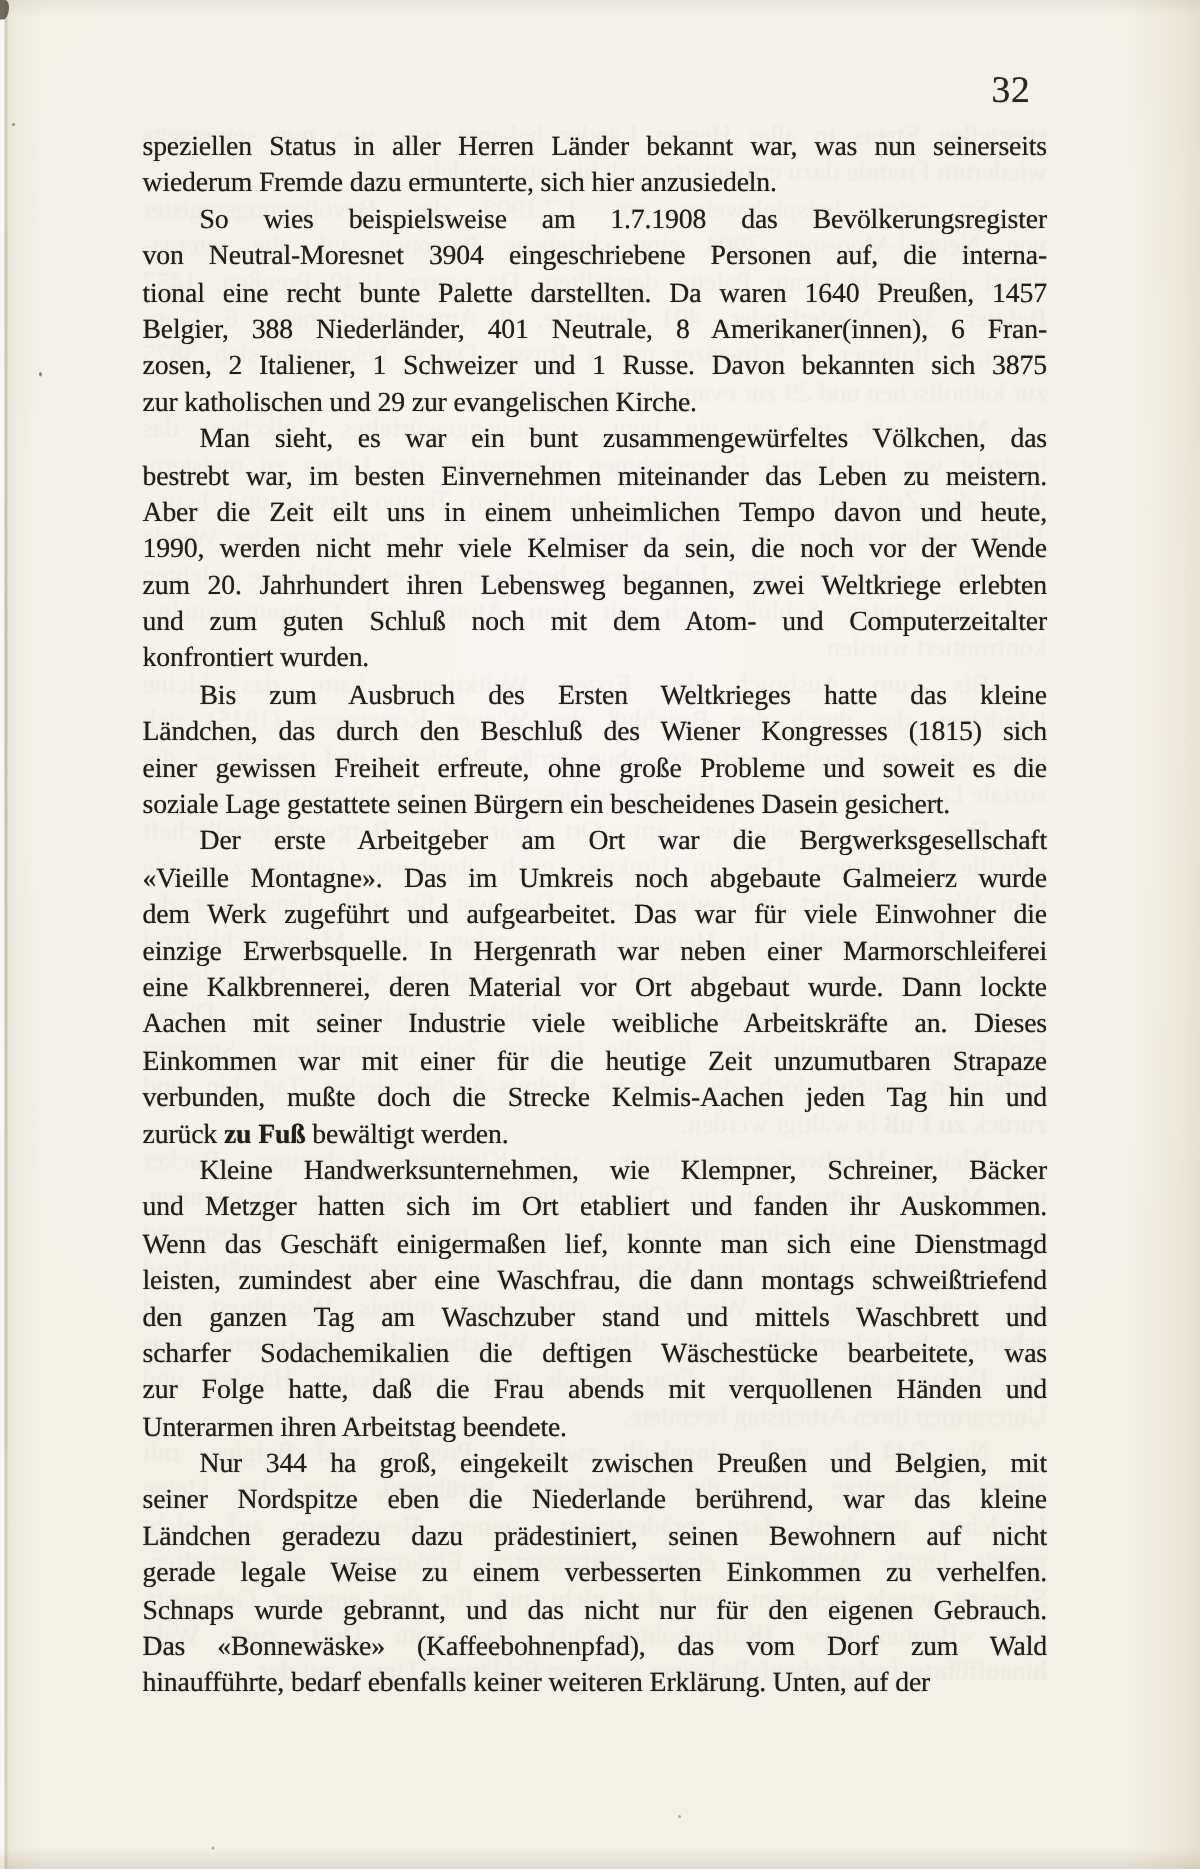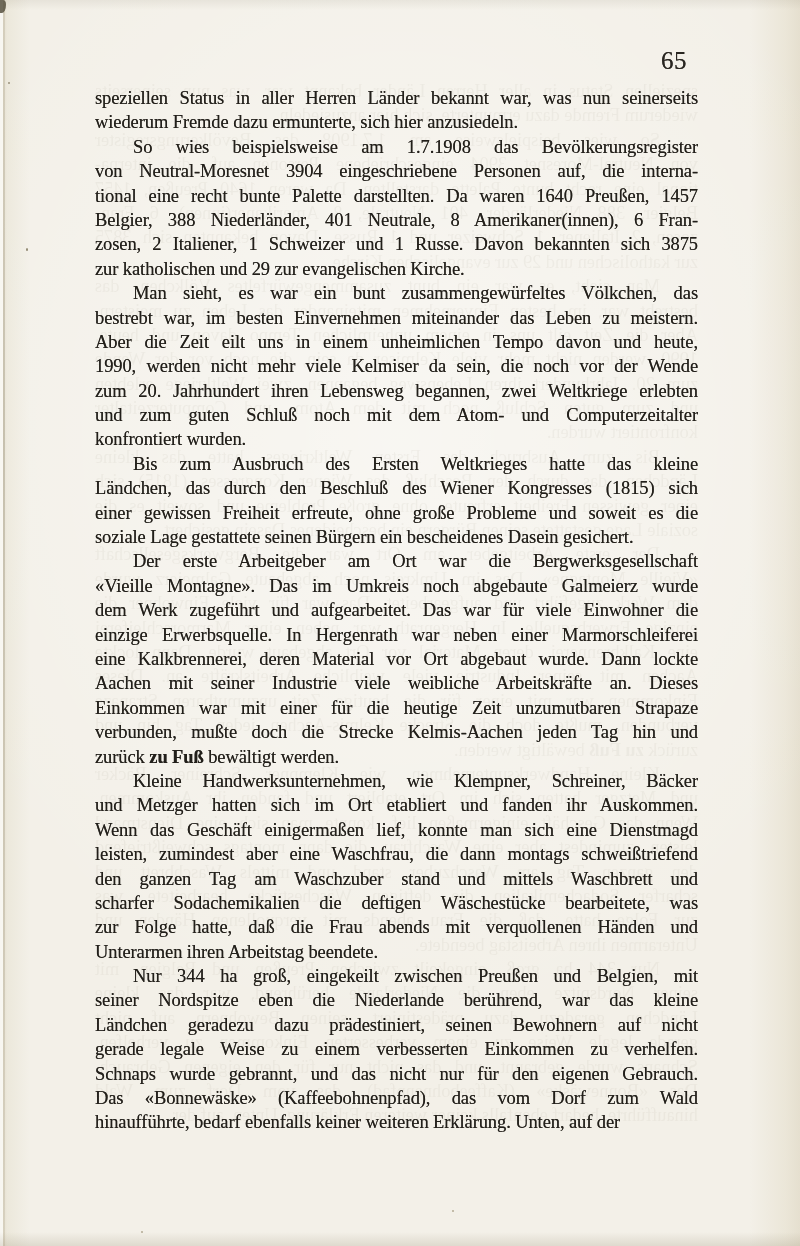--- a/index.html
+++ b/index.html
@@ -105,21 +105,21 @@
       <div class="line end"><span>Unterarmen ihren Arbeitstag beendete.</span></div>
       <div class="line ind"><span>Nur 344 ha groß, eingekeilt zwischen Preußen und Belgien, mit</span></div>
       <div class="line"><span>seiner Nordspitze eben die Niederlande berührend, war das kleine</span></div>
       <div class="line"><span>Ländchen geradezu dazu prädestiniert, seinen Bewohnern auf nicht</span></div>
       <div class="line"><span>gerade legale Weise zu einem verbesserten Einkommen zu verhelfen.</span></div>
       <div class="line"><span>Schnaps wurde gebrannt, und das nicht nur für den eigenen Gebrauch.</span></div>
       <div class="line"><span>Das «Bonnewäske» (Kaffeebohnenpfad), das vom Dorf zum Wald</span></div>
       <div class="line end"><span>hinaufführte, bedarf ebenfalls keiner weiteren Erklärung. Unten, auf der</span></div>
     </div>
 
-  <div class="pagenum">65</div>
+  <div class="pagenum">32</div>
 
   <div class="text" id="text-block">
       <div class="line"><span>speziellen Status in aller Herren Länder bekannt war, was nun seinerseits</span></div>
       <div class="line end"><span>wiederum Fremde dazu ermunterte, sich hier anzusiedeln.</span></div>
       <div class="line ind"><span>So wies beispielsweise am 1.7.1908 das Bevölkerungsregister</span></div>
       <div class="line"><span>von Neutral-Moresnet 3904 eingeschriebene Personen auf, die interna-</span></div>
       <div class="line"><span>tional eine recht bunte Palette darstellten. Da waren 1640 Preußen, 1457</span></div>
       <div class="line"><span>Belgier, 388 Niederländer, 401 Neutrale, 8 Amerikaner(innen), 6 Fran-</span></div>
       <div class="line"><span>zosen, 2 Italiener, 1 Schweizer und 1 Russe. Davon bekannten sich 3875</span></div>
       <div class="line end"><span>zur katholischen und 29 zur evangelischen Kirche.</span></div>

